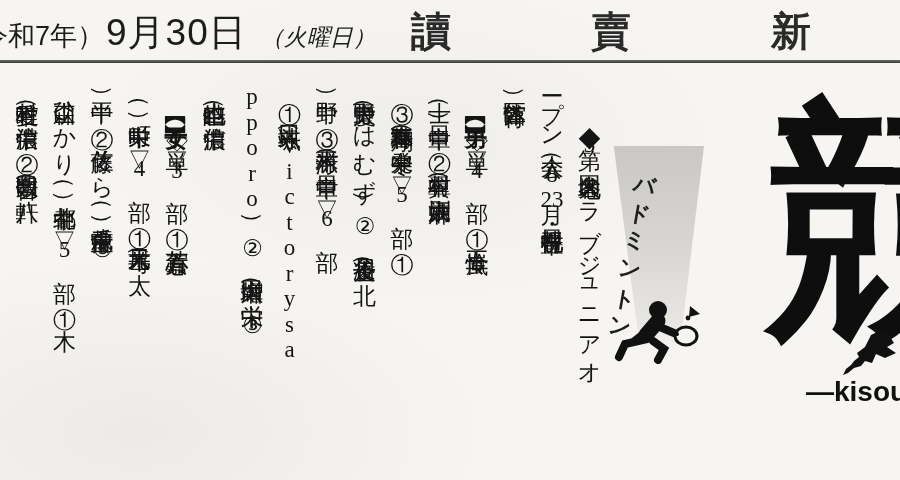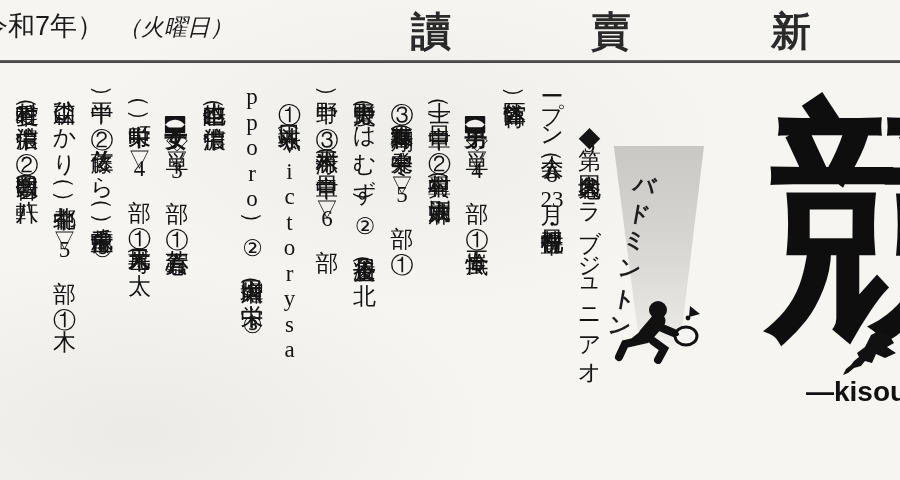--- a/index.html
+++ b/index.html
@@ -66,20 +66,21 @@
     position:absolute;left:806px;top:376px;
     font-family:"Liberation Sans", sans-serif;font-weight:bold;
     font-size:28px;color:#111;white-space:nowrap;letter-spacing:0px;
   }
 </style>
 </head>
 <body>
 
 <div class="dateline">
   <span class="era">（令和7年）</span>
+    <span class="bigdate">9月30日</span>
     <span class="weekday">（火曜日）</span>
 </div>
 <span class="masthead-char m0">讀</span>
 <span class="masthead-char m1">賣</span>
 <span class="masthead-char m2">新</span>
 <div class="rule"></div>
 
 <div>
   <div class="col indent" style="left: 572px;"><span>◆第3回大谷地クラブジュニアオ</span></div>
   <div class="col" style="left: 534.5px;"><span>ープン大会</span><span class="rot">（</span><span>8月</span><span class="tcy">23</span><span>日・札幌市豊平</span></div>

